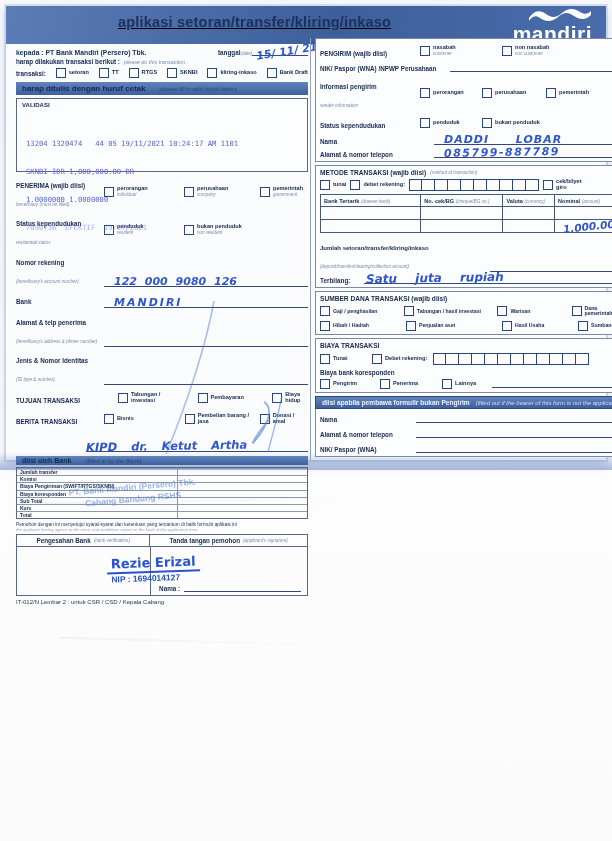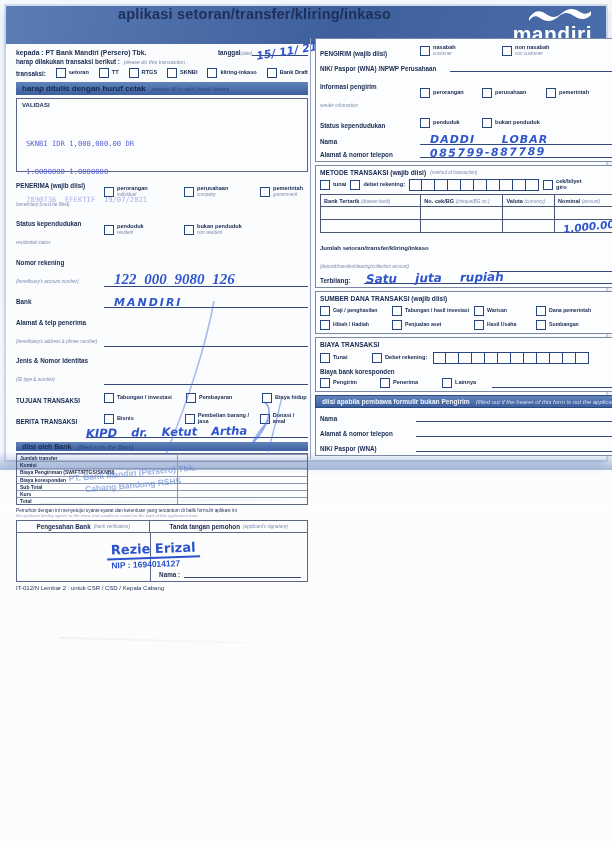--- a/index.html
+++ b/index.html
@@ -8,21 +8,21 @@
   .scan-bg { position:absolute; inset:0; background:linear-gradient(180deg,#f6f8fa 0%, #fdfdfd 60%, #fbfbfb 100%); }
   .streak { position:absolute; background:linear-gradient(90deg, rgba(190,198,212,0.22), rgba(220,225,235,0.05)); }
 
   .form-wrap { position:absolute; left:6px; top:6px; width:600px; height:454px; background:#fbfcfe;
     box-shadow:0 0 0 2px rgba(130,160,210,0.28), 0 5px 9px rgba(110,140,190,0.35); }
   .form-bottom-edge { position:absolute; left:-6px; right:-6px; bottom:-10px; height:18px;
     background:linear-gradient(180deg, rgba(100,130,190,0.0), rgba(100,130,190,0.55)); }
 
   .band { position:absolute; left:0; top:0; width:100%; height:38px;
     background:linear-gradient(100deg,#5b7cb4 0%, #3d5f9c 55%, #4a6caa 100%); }
-  .band-title { position:absolute; left:112px; top:0; }
+  .band-title { position:absolute; left:112px; top:8px;text-decoration:underline; }
   .bt1 { font-size:14.5px; font-weight:bold; color:#1d2f5a; letter-spacing:0.2px; }
   .bt2 { font-size:11.5px; font-style:italic; color:#28406f; }
   .brand { position:absolute; right:14px; top:1px; text-align:right; }
   .brand-word { color:#ffffff; font-size:21px; font-weight:bold; letter-spacing:0.5px; line-height:18px; }
 
   .col-left  { position:absolute; left:10px;  top:41px; width:292px; }
   .col-right { position:absolute; left:304px; top:32px; width:320px; border-left:1px solid #93a3c4; padding-left:4px; }
 
   .lbl  { font-weight:bold; color:#17294f; font-size:6.3px; }
   .sub  { font-style:italic; color:#7b8aad; font-size:4.6px; font-weight:normal; }
@@ -72,21 +72,21 @@
   .digits span { width:13px; height:12px; border:1px solid #27457e; border-left:none; background:#fdfdff; }
   .digits span:first-child { border-left:1px solid #27457e; }
 
   .mtable { width:100%; border-collapse:collapse; margin-top:3px; }
   .mtable th, .mtable td { border:1px solid #4a5878; }
   .mtable th { font-size:5.6px; color:#17294f; text-align:left; padding:1px 3px; font-weight:bold; height:12px; }
   .mtable td { height:13px; position:relative; }
   .agree1 { font-size:4.8px; color:#25355c; margin-top:3px; }
   .agree2 { font-size:4.2px; color:#9aa5bd; font-style:italic; }
   .sigstrokes { position:absolute; left:0; top:0; pointer-events:none; }
-  .g2 { margin-top:2px; } .g3 { margin-top:3px; } .g4 { margin-top:4px; } .g6 { margin-top:6px; }
+  .g2 { margin-top:2px; } .g3 { margin-top:3px; } .g4 { margin-top:4px;gap:14px; } .g6 { margin-top:6px; }
 </style>
 </head>
 <body>
 
 <div class="scan-bg"></div>
 <div class="streak" style="left:40px; top:500px; width:300px; height:2px; transform:rotate(-1deg);"></div>
 <div class="streak" style="left:60px; top:640px; width:240px; height:2px; transform:rotate(1.5deg);"></div>
 
 <div class="form-wrap">
   <div class="form-bottom-edge"></div>
@@ -148,20 +148,21 @@
     </div>
 
     <div class="bar g4">
       <span class="t">harap ditulis dengan huruf cetak</span>
       <span class="en">please fill in with block letters</span>
     </div>
 
     <div class="validasi">
       <span class="vlabel">VALIDASI</span>
       <div class="vlines">
+        <div>13204 1320474   44 05 19/11/2021 10:24:17 AM 1101</div>
         <div>SKNBI IDR 1,000,000.00 DR</div>
         <div>1.0000000 1.0000000</div>
         <div class="vfade">7890736  EFEKTIF  19/07/2021</div>
       </div>
     </div>
 
     <div class="rowc g2">
       <span class="fieldlbl">
         <span class="lbl">PENERIMA (wajib diisi)</span><br>
         <span class="sub">beneficiary (must be filled)</span>
@@ -189,21 +190,21 @@
           <span class="cbl"><span>penduduk</span><br><span class="sub">resident</span></span>
         </span>
       <span class="cbi">
           <span class="cb"></span>
           <span class="cbl"><span>bukan penduduk</span><br><span class="sub">non resident</span></span>
         </span>
     </div>
     <div class="row g3">
       <span class="fieldlbl"><span class="lbl">Nomor rekening</span><br><span class="sub">(beneficiary's account number)</span></span>
       <span class="rule">
-        <span class="hw hw-on-line" style="font-size:15px; word-spacing:4px;font-family:Liberation Serif, serif;">122 000 9080 126</span>
+        <span class="hw hw-on-line" style="font-size:11px; word-spacing:4px;">122 000 9080 126</span>
       </span>
     </div>
     <div class="row g3">
       <span class="fieldlbl"><span class="lbl">Bank</span></span>
       <span class="rule">
         <span class="hw hw-on-line" style="font-size:11px; letter-spacing:2px;">MANDIRI</span>
       </span>
     </div>
     <div class="row g3">
       <span class="fieldlbl"><span class="lbl">Alamat &amp; telp penerima</span><br><span class="sub">(beneficiary's address &amp; phone number)</span></span>
@@ -237,21 +238,21 @@
         </span>
       <span class="cbi" style="width:76px;">
           <span class="cb"></span>
           <span class="cbl">Pembelian barang / jasa</span>
         </span>
       <span class="cbi">
           <span class="cb"></span>
           <span class="cbl">Donasi / amal</span>
         </span>
     </div>
-    <div class="row" style="margin-top:1px;">
+    <div class="row" style="margin-top:15px;">
       <span style="width:70px;"></span>
       <span class="rule">
         <span class="hw hw-on-line" style="font-size:11.5px; word-spacing:10px; transform:rotate(-1deg); left:0;">KIPD dr. Ketut Artha</span>
       </span>
     </div>
 
     <div class="bar g4" style="padding:1px 6px;">
       <span class="t" style="font-size:7px;">diisi oleh Bank</span>
       <span class="en">(filled in by the Bank)</span>
     </div>

